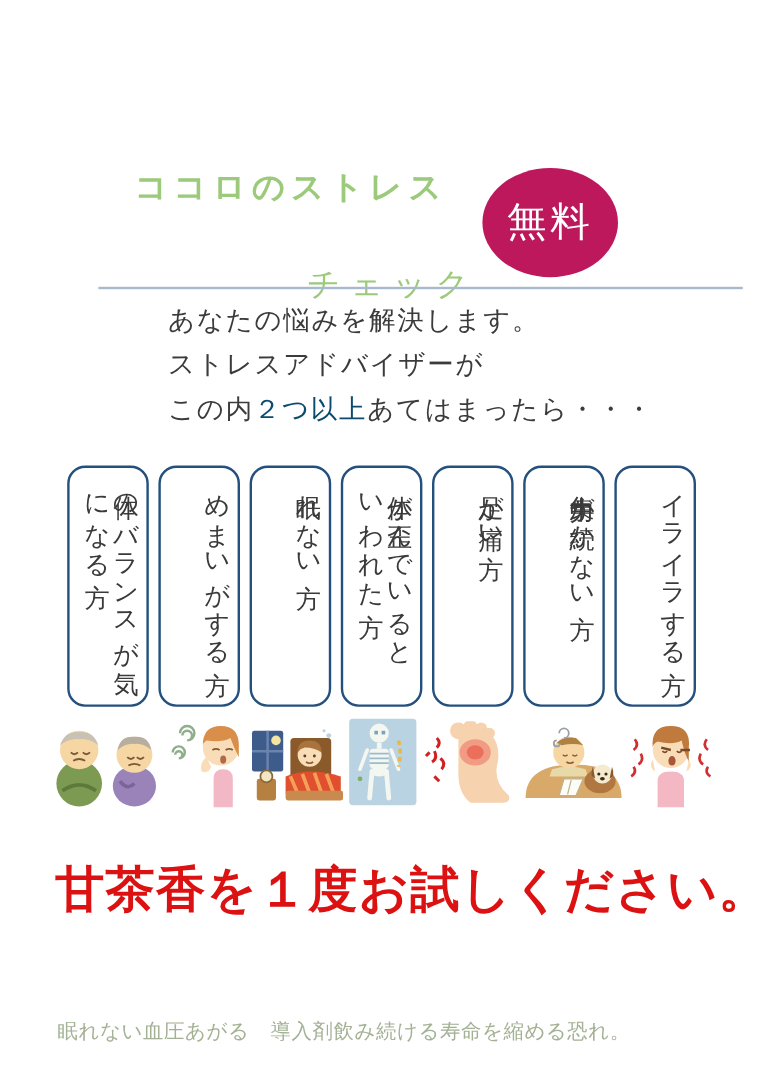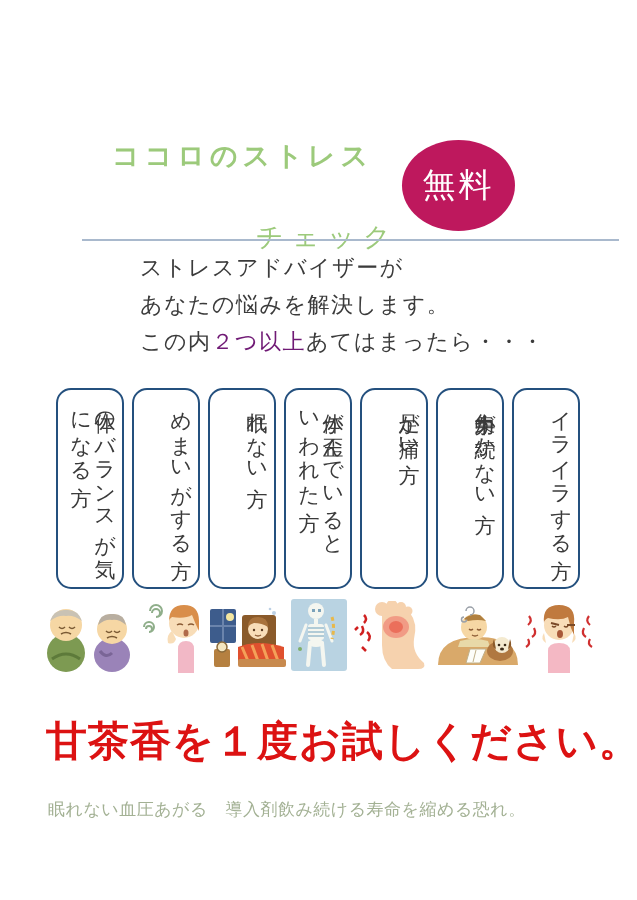--- a/index.html
+++ b/index.html
@@ -59,38 +59,38 @@
     display:flex;align-items:flex-end;justify-content:space-between;
   }
   .illos svg{display:block;}
 
   
   .cta{
     position:absolute;left:46px;top:714px;
     font-size:41px;font-weight:600;letter-spacing:1px;white-space:nowrap;
   }
   .footnote{
-    position:absolute;left:48px;top:798px;
+    position:absolute;left:48px;top:848px;
     font-size:17px;letter-spacing:0.5px;white-space:nowrap;text-align:center;
   }
 </style>
 </head>
 <body>
 
 <div class="page">
 
   <div class="title-line1" style="color:#9cca7b;">ココロのストレス</div>
   <div class="title-line2" style="color:#9cca7b;">チェック</div>
   <div class="free-badge" style="background:#be185d;color:#ffffff;">無料</div>
   <div class="divider" style="background:#a9b9cd;"></div>
 
   <div class="intro">
+    <div>あなたの悩みを解決します。</div>
     <div>ストレスアドバイザーが</div>
-    <div>あなたの悩みを解決します。</div>
-    <div><span>この内</span><span class="hl" style="color:#701a75;">２つ以上</span><span>あてはまったら・・・</span></div>
+    <div><span>この内</span><span class="hl" style="color:#0c4a6e;">２つ以上</span><span>あてはまったら・・・</span></div>
   </div>
 
   <div class="boxes">
     <div class="sbox">
       <span class="vcol">体のバランスが気</span>
       <span class="vcol">になる方</span>
     </div>
     <div class="sbox">
       <span class="vcol">めまいがする方</span>
 

